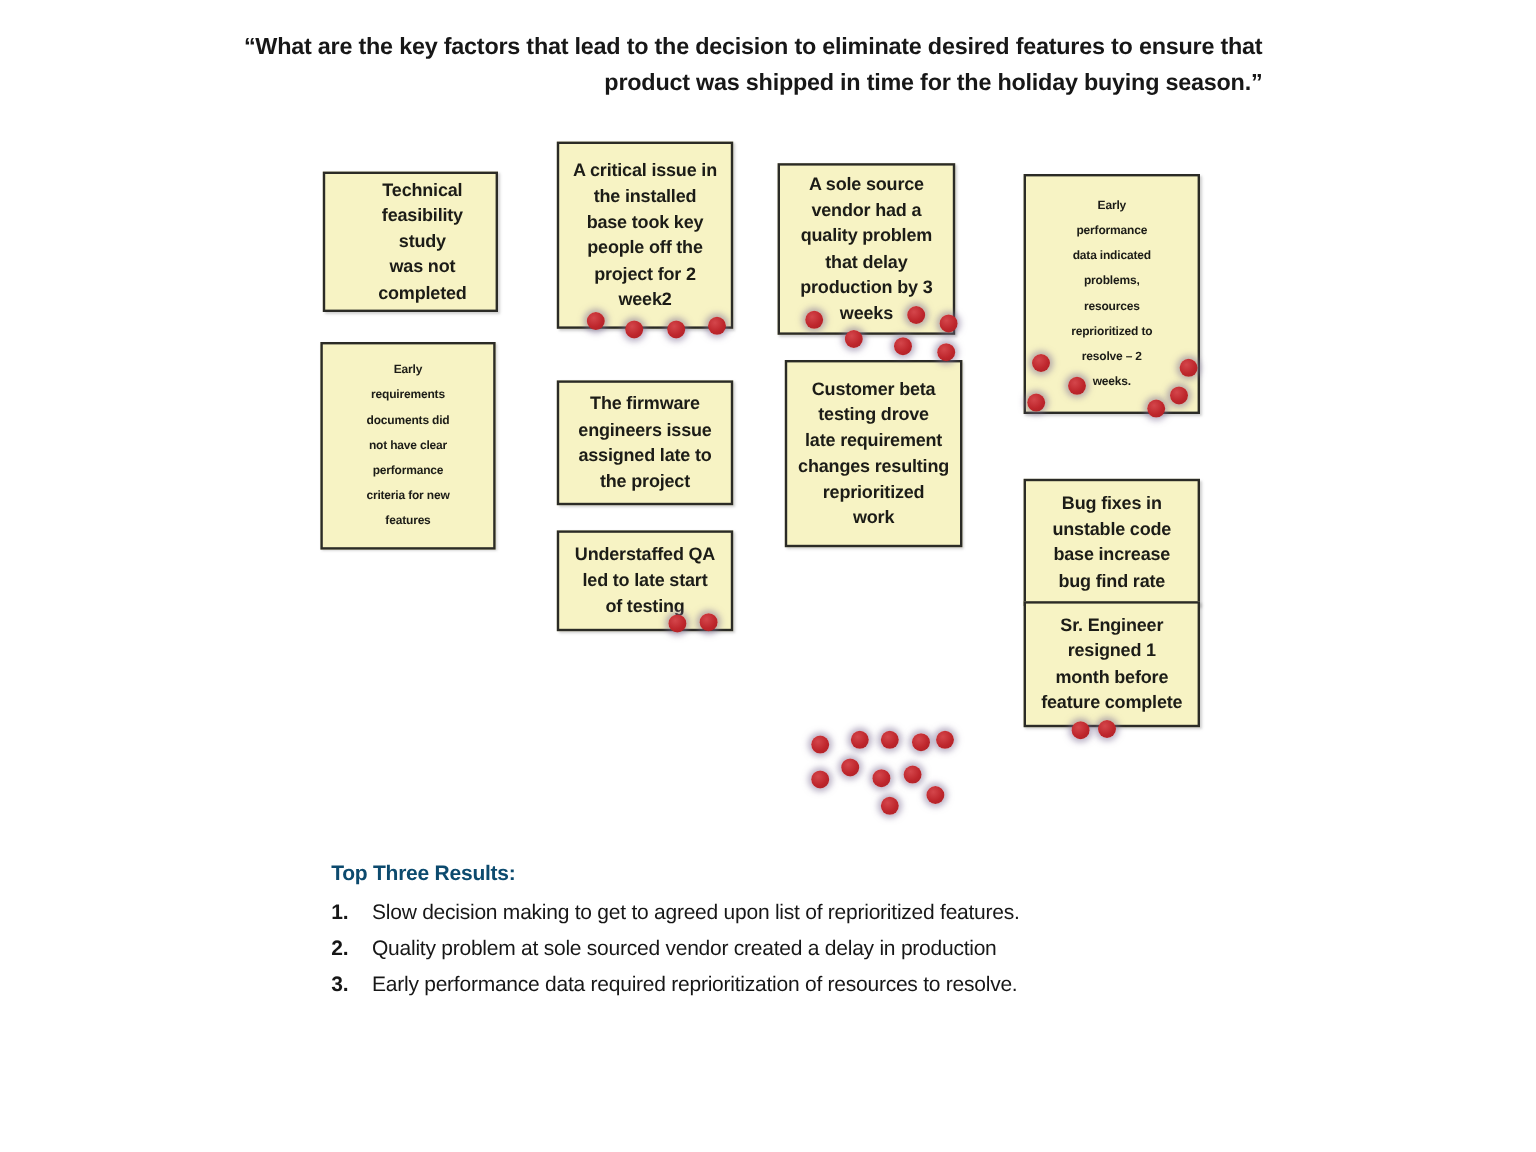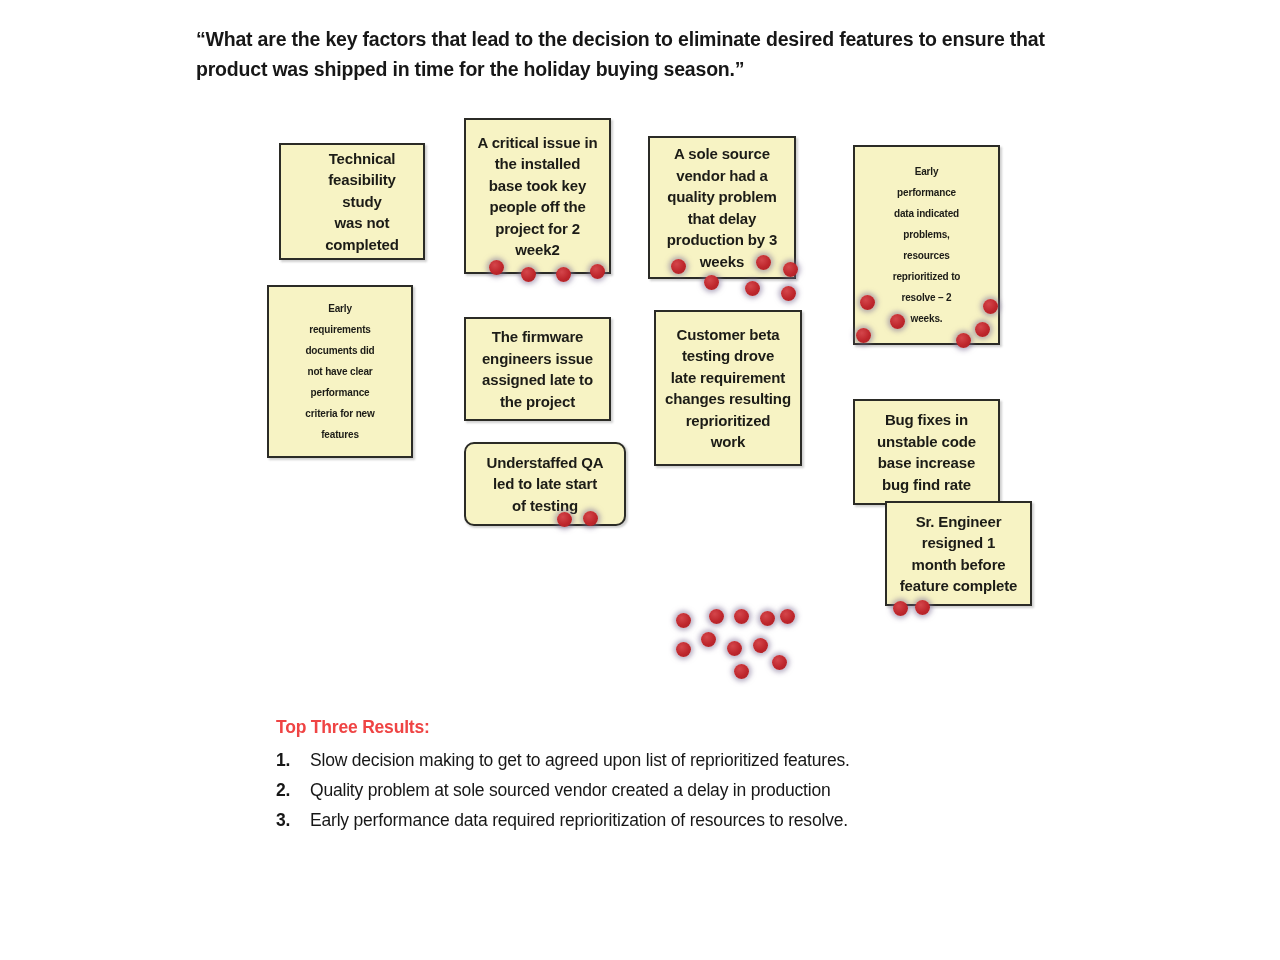--- a/index.html
+++ b/index.html
@@ -16,21 +16,21 @@
     position: relative;
     overflow: hidden;
   }
 
   
   #question-heading {
     position: absolute;
     left: 196px;
     top: 24px;
     width: 856px;
-    text-align: left;
+    text-align: right;
     font-size: 19.5px;
     line-height: 30px;
     font-weight: 600;
     letter-spacing: -0.2px;
     color: #171717;
   }
 
   
   #sticky-board {
     position: absolute;
@@ -79,21 +79,21 @@
     position: absolute;
     left: 276px;
     top: 713px;
     width: 760px;
   }
   #results-title {
     font-size: 17.5px;
     font-weight: 600;
     line-height: 28px;
     letter-spacing: -0.2px;
-    color: #ef4444;
+    color: #0c4a6e;
     margin-bottom: 4px;
   }
   .result-row {
     display: flex;
     align-items: flex-start;
     line-height: 30px;
     font-size: 17.5px;
     letter-spacing: -0.2px;
     color: #171717;
   }
@@ -103,21 +103,21 @@
     font-weight: 600;
   }
   .result-text { flex: 1 1 auto; }
 </style>
 </head>
 <body>
 
 <div id="question-heading">“What are the key factors that lead to the decision to eliminate desired features to ensure that product was shipped in time for the holiday buying season.”</div>
 
 <div id="sticky-board">
-    <div class="sticky-note" style="left: 279px; top: 143px; width: 146px; height: 117px; padding-left: 26px;">
+    <div class="sticky-note" style="left: 269px; top: 143px; width: 146px; height: 117px; padding-left: 26px;">
       <div class="note-text">Technical
 feasibility study
 was not
 completed</div>
     </div>
     <div class="sticky-note" style="left: 464px; top: 118px; width: 147px; height: 156px;">
       <div class="note-text">A critical issue in
 the installed
 base took key
 people off the
@@ -166,53 +166,53 @@
 performance
 criteria for new
 features</div>
     </div>
     <div class="sticky-note" style="left: 464px; top: 317px; width: 147px; height: 104px;">
       <div class="note-text">The firmware
 engineers issue
 assigned late to
 the project</div>
     </div>
-    <div class="sticky-note" style="left: 654px; top: 310px; width: 148px; height: 156px;">
+    <div class="sticky-note" style="left: 654px; top: 300px; width: 148px; height: 156px;">
       <div class="note-text">Customer beta
 testing drove
 late requirement
 changes resulting
 reprioritized
 work</div>
     </div>
     <div class="sticky-note" style="left: 853px; top: 363px; width: 147px; height: 106px; margin-top: 36px;">
       <div class="note-text">Bug fixes in
 unstable code
 base increase
 bug find rate</div>
     </div>
-    <div class="sticky-note" style="left: 464px; top: 442px; width: 162px; height: 84px; border-radius: 10px;">
+    <div class="sticky-note" style="left: 464px; top: 442px; width: 147px; height: 84px;">
       <div class="note-text">Understaffed QA
 led to late start
 of testing</div>
     </div>
     <div class="vote-dot" style="left: 557px; top: 512px;"></div>
     <div class="vote-dot" style="left: 583px; top: 511px;"></div>
     <div class="vote-dot" style="left: 676px; top: 613px;"></div>
     <div class="vote-dot" style="left: 709px; top: 609px;"></div>
     <div class="vote-dot" style="left: 734px; top: 609px;"></div>
     <div class="vote-dot" style="left: 760px; top: 611px;"></div>
     <div class="vote-dot" style="left: 780px; top: 609px;"></div>
     <div class="vote-dot" style="left: 676px; top: 642px;"></div>
     <div class="vote-dot" style="left: 701px; top: 632px;"></div>
     <div class="vote-dot" style="left: 727px; top: 641px;"></div>
     <div class="vote-dot" style="left: 753px; top: 638px;"></div>
     <div class="vote-dot" style="left: 772px; top: 655px;"></div>
     <div class="vote-dot" style="left: 734px; top: 664px;"></div>
-    <div class="sticky-note" style="left: 853px; top: 501px; width: 147px; height: 105px; margin-left: 32px;">
+    <div class="sticky-note" style="left: 853px; top: 501px; width: 147px; height: 105px;">
       <div class="note-text">Sr. Engineer
 resigned 1
 month before
 feature complete</div>
     </div>
     <div class="vote-dot" style="left: 893px; top: 601px;"></div>
     <div class="vote-dot" style="left: 915px; top: 600px;"></div>
   </div>
 
 <div id="results-block">

